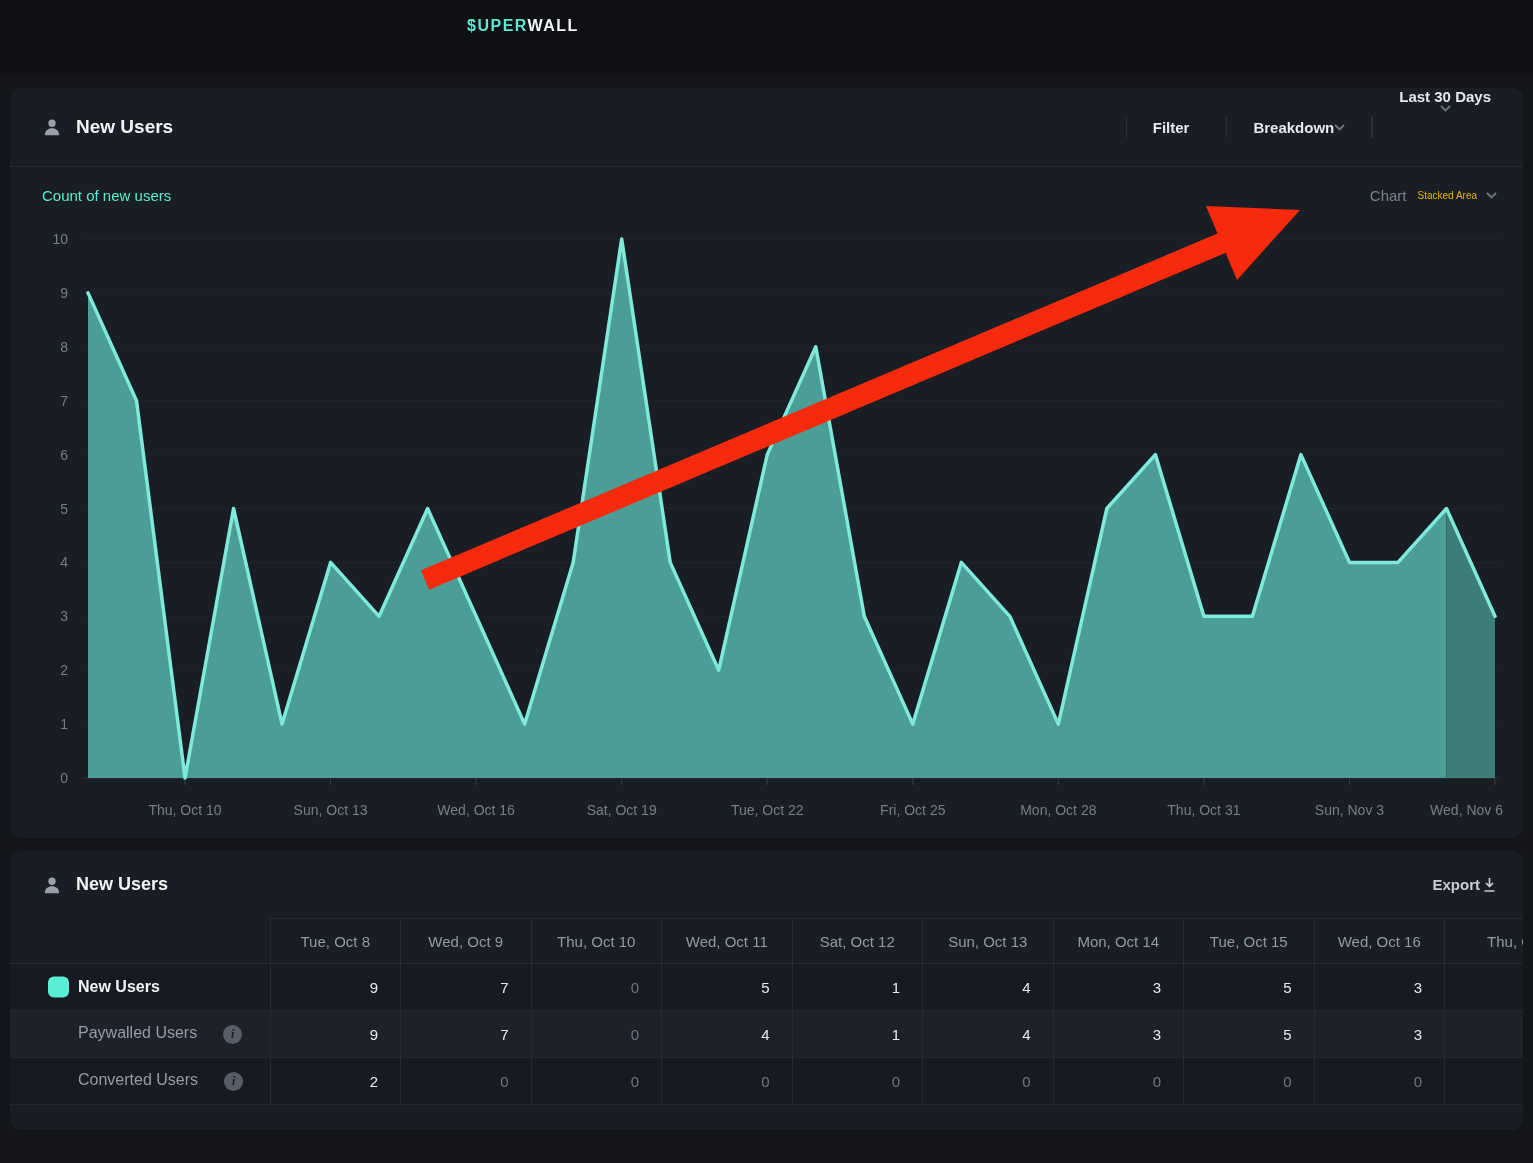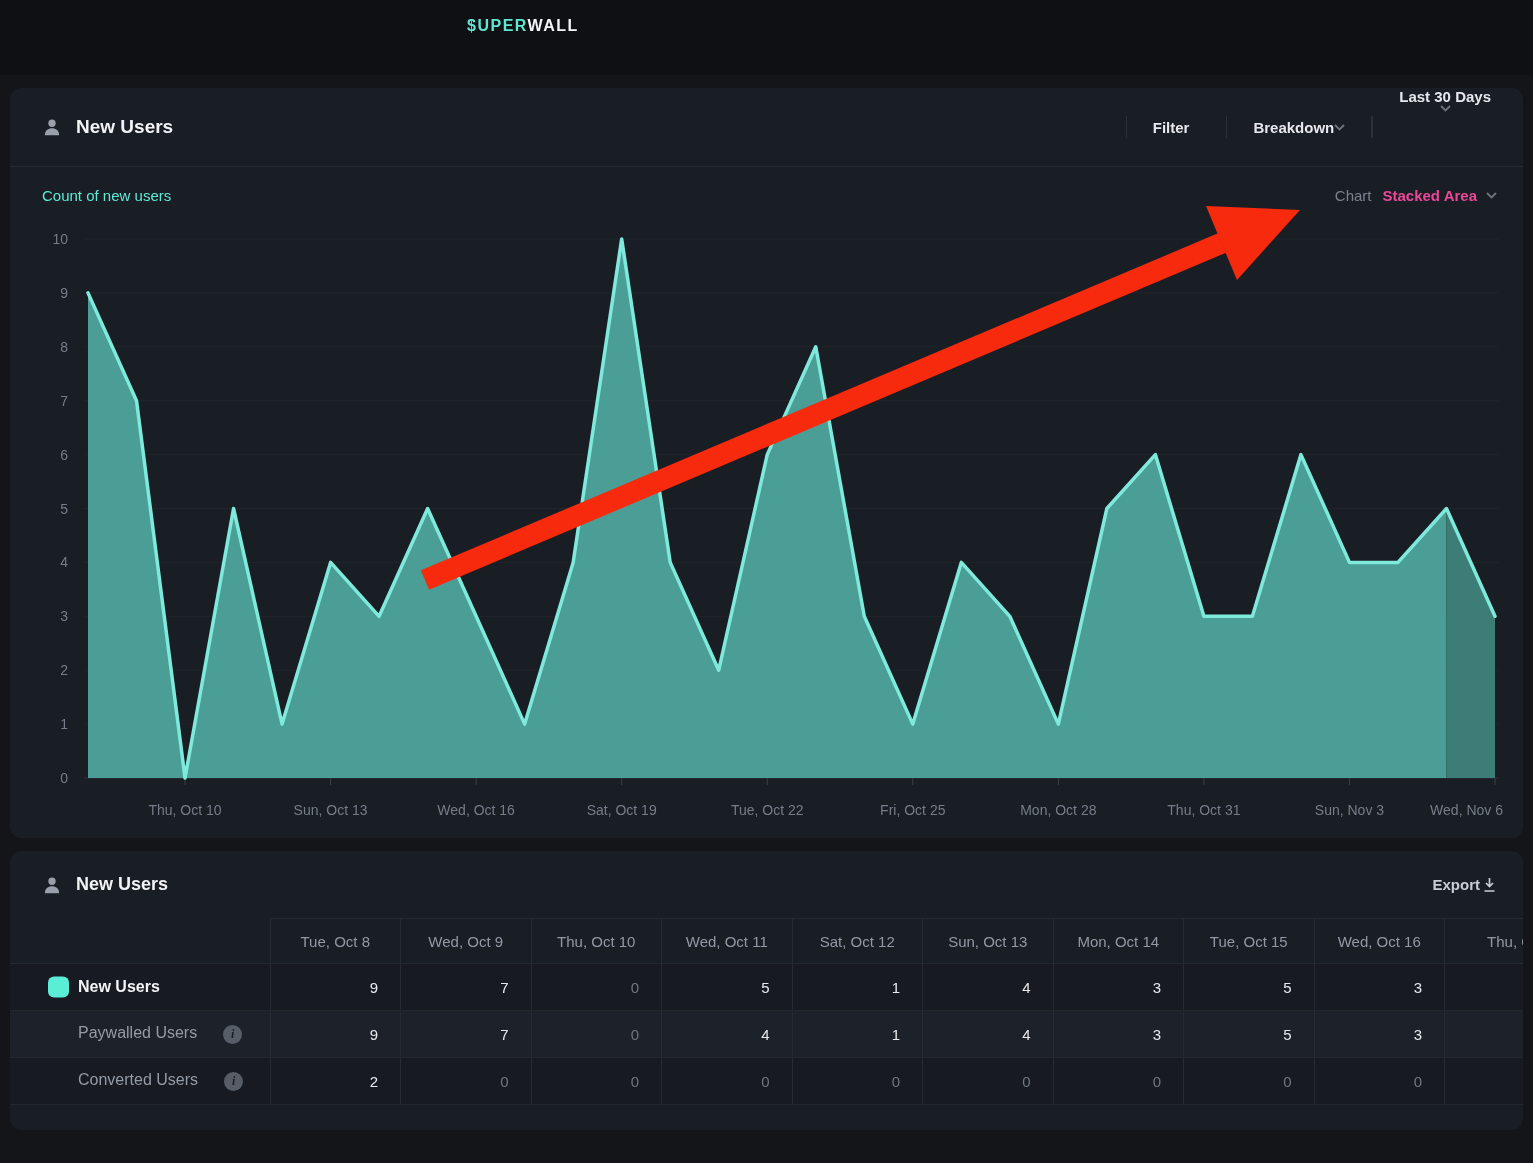--- a/index.html
+++ b/index.html
@@ -49,21 +49,21 @@
   }
   .chev { width:11px; height:7px; display:block; }
   
   .chart-subrow {
     position:absolute; left:32px; right:26px; top:96px; height:22px;
     display:flex; align-items:center;
   }
   .subtitle { font-size:15px; color:#5eead4; }
   .chart-type { margin-left:auto; display:flex; align-items:center; gap:9px; cursor:pointer; }
   .chart-type .lbl { font-size:15px; color:#7b828e; margin-right:2px; }
-  .chart-type .val { font-size:15px; font-weight:700; color:#ec4899; }
+  .chart-type .val { font-size:10px; font-weight:400; color:#eab308; }
   #chart-svg { position:absolute; left:0; top:0; pointer-events:none; }
   #chart-svg text { font-family:"Liberation Sans", sans-serif; font-size:14px; fill:#767d88; }
   
   .export-btn {
     margin-left:auto; display:flex; align-items:center; gap:2px;
     font-size:15px; font-weight:600; color:#c9cdd3; cursor:pointer;
   }
   .export-btn svg { width:15px; height:16px; display:block; }
   table { border-collapse:collapse; table-layout:fixed; width:1565px; }
   th, td { height:47px; font-weight:400; }

